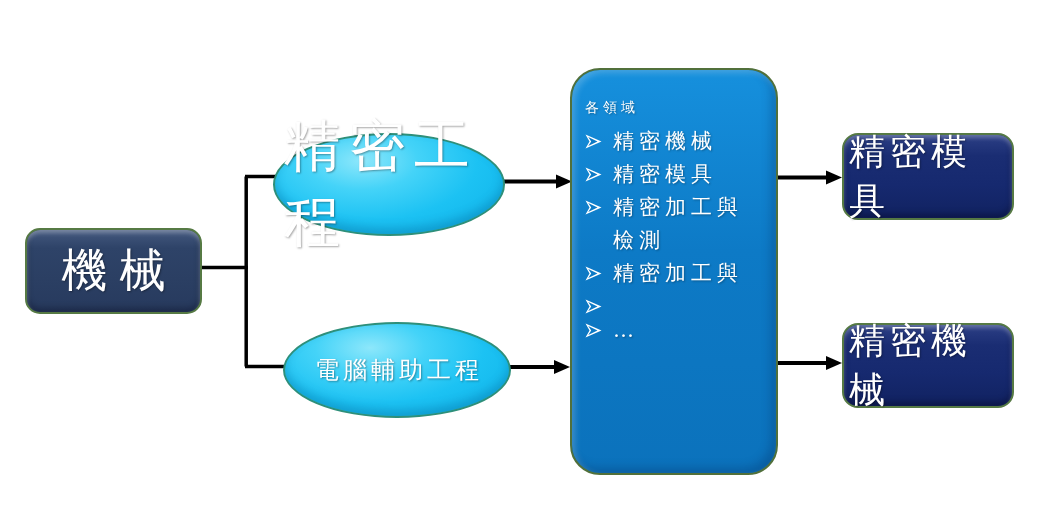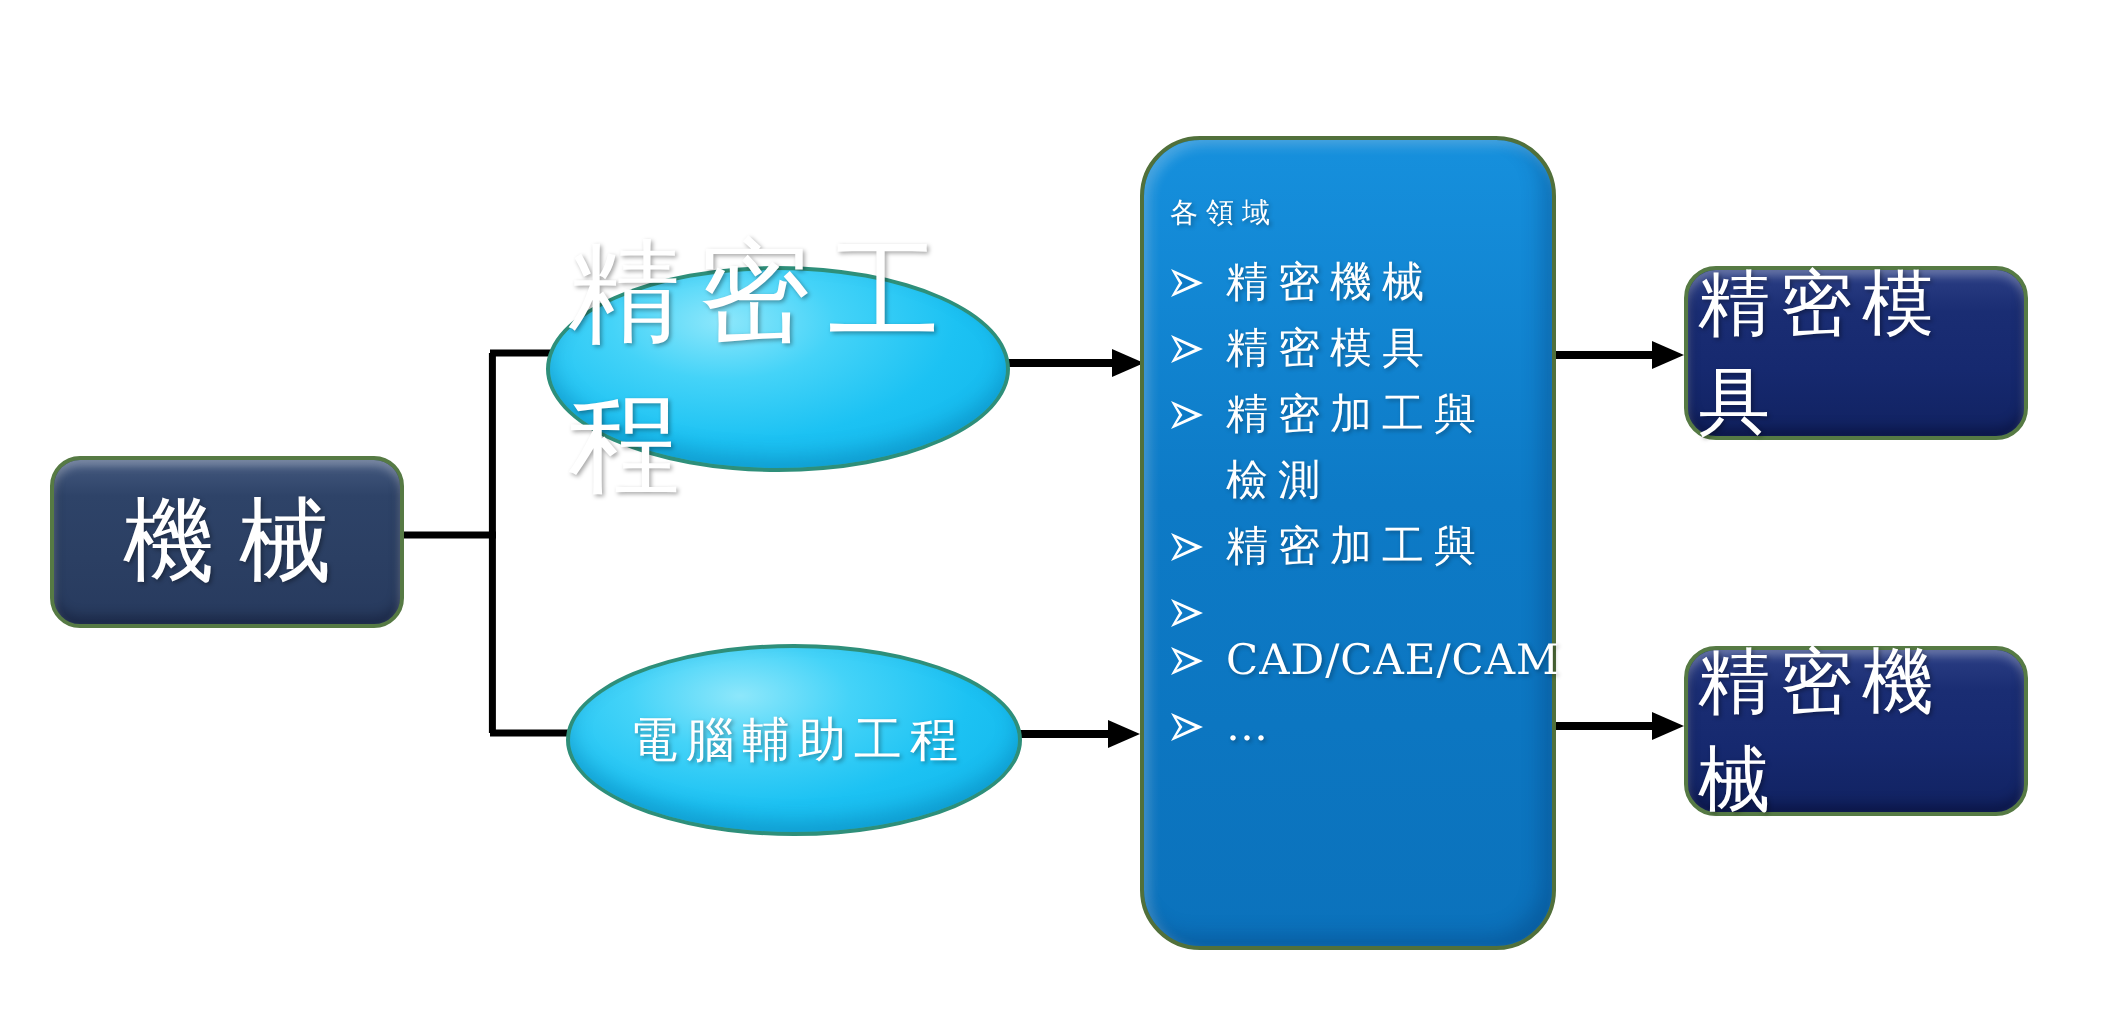--- a/index.html
+++ b/index.html
@@ -193,27 +193,20 @@
             <path d="M3.2,3.1 L12.5,7.5 L3.2,11.9 L6.2,7.5 Z" fill="#0d7ac6"></path>
           </svg>
         <span class="item-text">精密加工與</span>
       </li>
       <li>
         <svg class="bullet" width="17" height="15" viewBox="0 0 17 15">
             <path d="M0.5,0.5 L16.5,7.5 L0.5,14.5 L4.5,7.5 Z" fill="#ffffff"></path>
             <path d="M3.2,3.1 L12.5,7.5 L3.2,11.9 L6.2,7.5 Z" fill="#0d7ac6"></path>
           </svg>
       </li>
-      <li class="latin">
-        <svg class="bullet" width="17" height="15" viewBox="0 0 17 15">
-            <path d="M0.5,0.5 L16.5,7.5 L0.5,14.5 L4.5,7.5 Z" fill="#ffffff"></path>
-            <path d="M3.2,3.1 L12.5,7.5 L3.2,11.9 L6.2,7.5 Z" fill="#0d7ac6"></path>
-          </svg>
-        <span class="item-text">CAD/CAE/CAM</span>
-      </li>
       <li>
         <svg class="bullet" width="17" height="15" viewBox="0 0 17 15">
             <path d="M0.5,0.5 L16.5,7.5 L0.5,14.5 L4.5,7.5 Z" fill="#ffffff"></path>
             <path d="M3.2,3.1 L12.5,7.5 L3.2,11.9 L6.2,7.5 Z" fill="#0d7ac6"></path>
           </svg>
         <span class="item-text">…</span>
       </li>
     </ul>
   </div>
 

